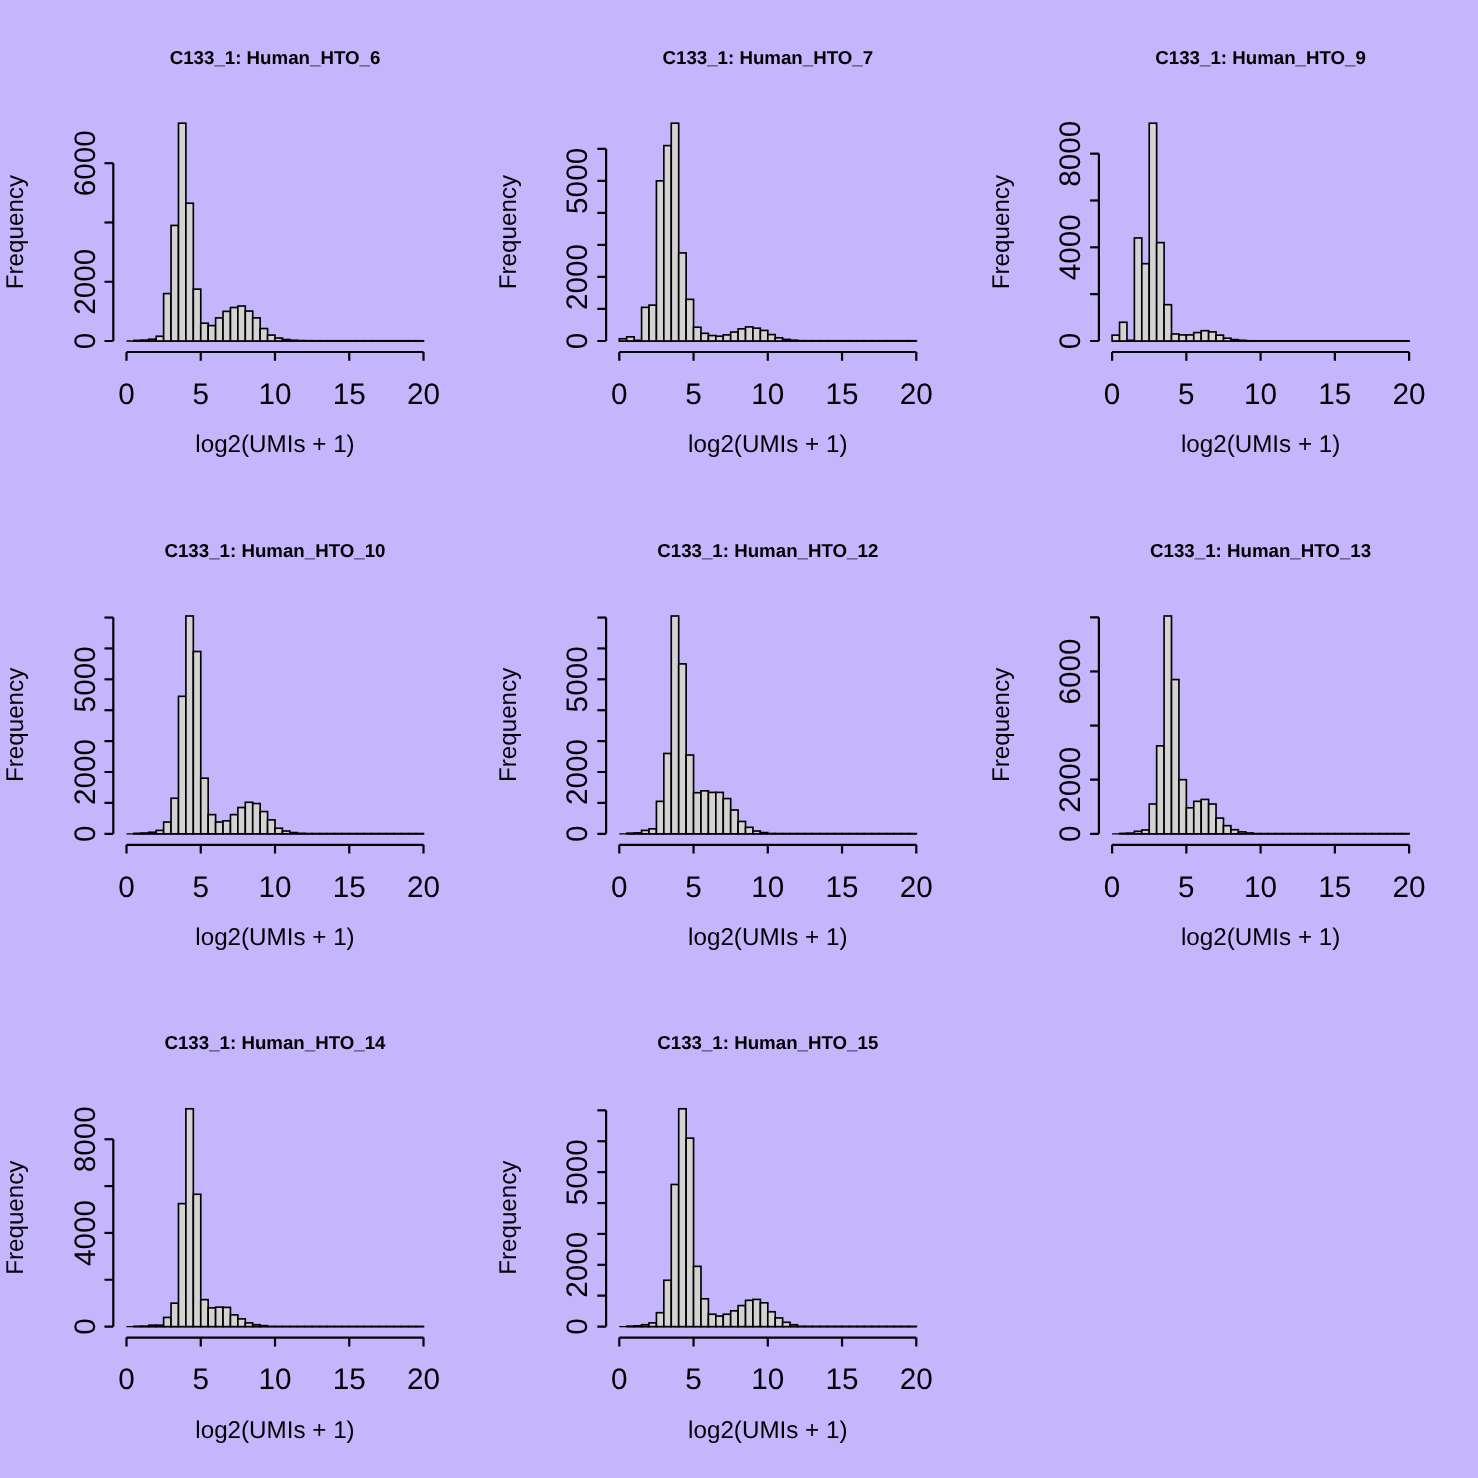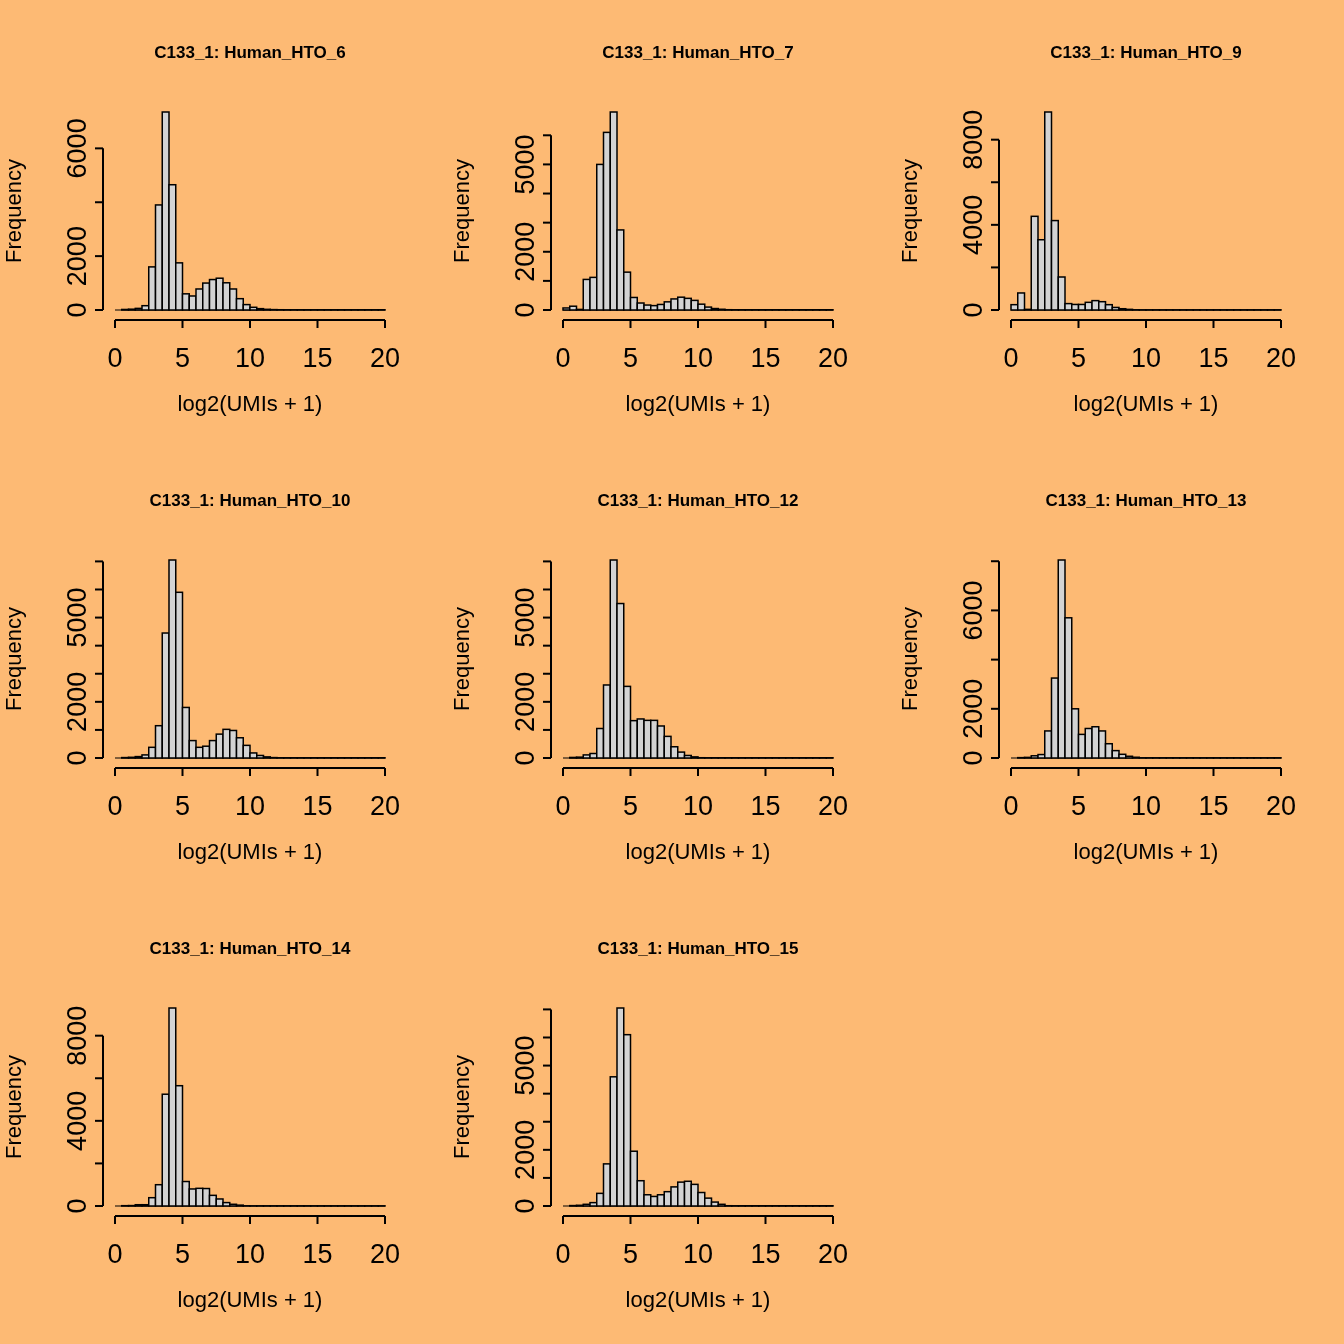--- a/index.html
+++ b/index.html
@@ -6,21 +6,21 @@
     margin: 0;
     padding: 0;
     background: #ffffff;
   }
   #figure {
     width: 1344px;
     height: 1344px;
     display: grid;
     grid-template-columns: repeat(3, 448px);
     grid-template-rows: repeat(3, 448px);
-    background: #fdba74;
+    background: #c4b5fd;
     text-align: right;
   }
   .chart-cell {
     width: 448px;
     height: 448px;
     position: relative;
   }
   svg text {
     font-family: "Liberation Sans", sans-serif;
     fill: #000000;

